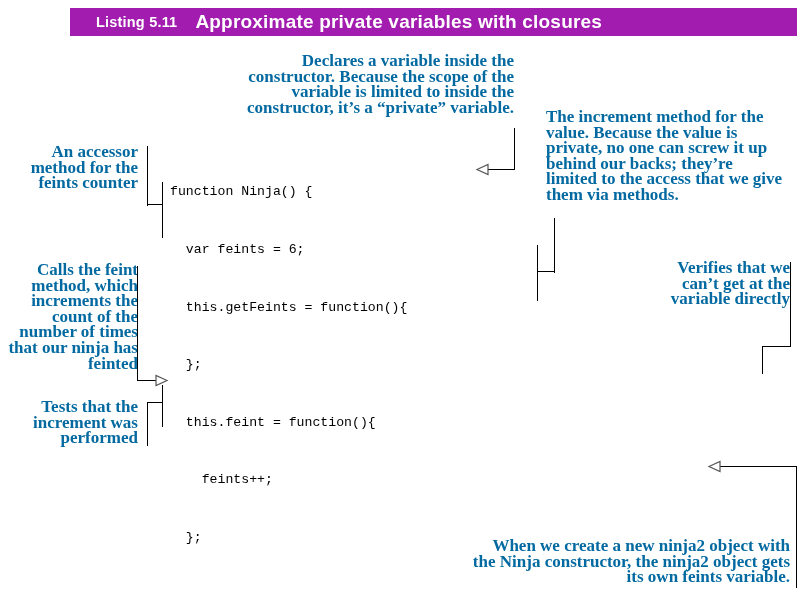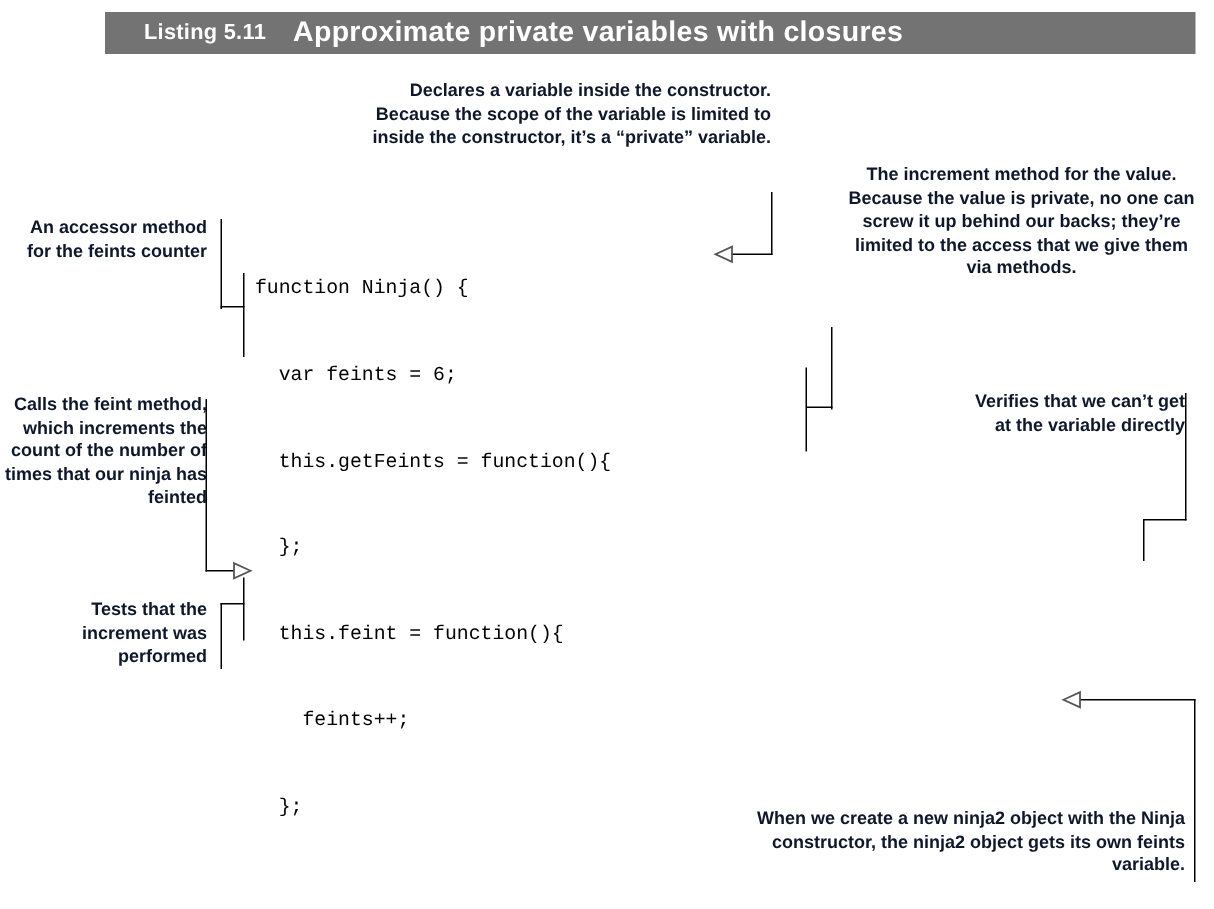--- a/index.html
+++ b/index.html
@@ -16,21 +16,21 @@
     -webkit-font-smoothing: antialiased;
   }
 
   
   #listing-bar {
     position: absolute;
     left: 70px;
     top: 8px;
     width: 727px;
     height: 28px;
-    background: #737373;
+    background: #a21caf;
     display: flex;
     align-items: center;
   }
   #listing-bar .listing-label {
     color: #ffffff;
     font-weight: bold;
     font-size: 14.5px;
     letter-spacing: 0.2px;
     margin-left: 26px;
     white-space: pre;
@@ -56,25 +56,25 @@
     white-space: pre;
   }
   #code-block .code-line {
     white-space: pre;
     height: 19.2px;
   }
 
   
   .callout {
     position: absolute;
-    font-family: Liberation Sans, sans-serif;
+    font-family: Liberation Serif, serif;
     font-weight: bold;
-    font-size: 12px;
+    font-size: 17px;
     line-height: 15.6px;
-    color: #0f172a;
+    color: #0369a1;
   }
   .callout.right-align { text-align: right; }
   .callout.left-align  { text-align: left; }
 
   
   .rule {
     position: absolute;
     background: #000000;
   }
   .vline { width: 1.4px; }
@@ -116,21 +116,21 @@
 </div>
 
 <div class="callout right-align" style="left:232px; top:53px; width:282px;">Declares a variable inside the constructor. Because the scope of the variable is limited to inside the constructor, it’s a “private” variable.</div>
 
 <div class="rule vline" style="left:514px; top:128px; height:42px;"></div>
 <div class="rule hline" style="left:487px; top:169px; width:28px;"></div>
 <svg class="arrow" style="left:476px; top:163px;" width="13" height="13">
   <polygon points="1,6.5 12,1.5 12,11.5" fill="#ffffff" stroke="#555555" stroke-width="1.2"></polygon>
 </svg>
 
-<div class="callout left-align" style="left:562px; top:109px; width:238px;text-align:center;">The increment method for the value. Because the value is private, no one can screw it up behind our backs; they’re limited to the access that we give them via methods.</div>
+<div class="callout left-align" style="left:546px; top:109px; width:238px;">The increment method for the value. Because the value is private, no one can screw it up behind our backs; they’re limited to the access that we give them via methods.</div>
 
 <div class="rule vline" style="left:554px; top:218px; height:55px;"></div>
 <div class="rule hline" style="left:538px; top:271px; width:17px;"></div>
 <div class="rule vline" style="left:537px; top:245px; height:56px;"></div>
 
 <div class="callout right-align" style="left:16px; top:144px; width:122px;">An accessor method for the feints counter</div>
 
 <div class="rule vline" style="left:147px; top:146px; height:60px;"></div>
 <div class="rule hline" style="left:147px; top:204px; width:16px;"></div>
 <div class="rule vline" style="left:162px; top:182px; height:56px;"></div>

